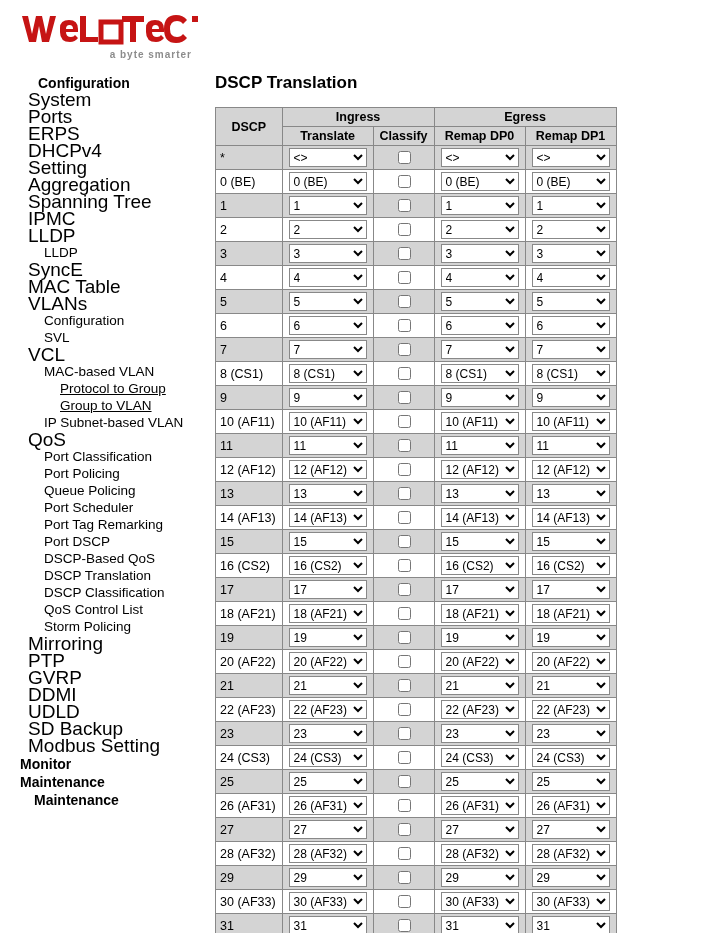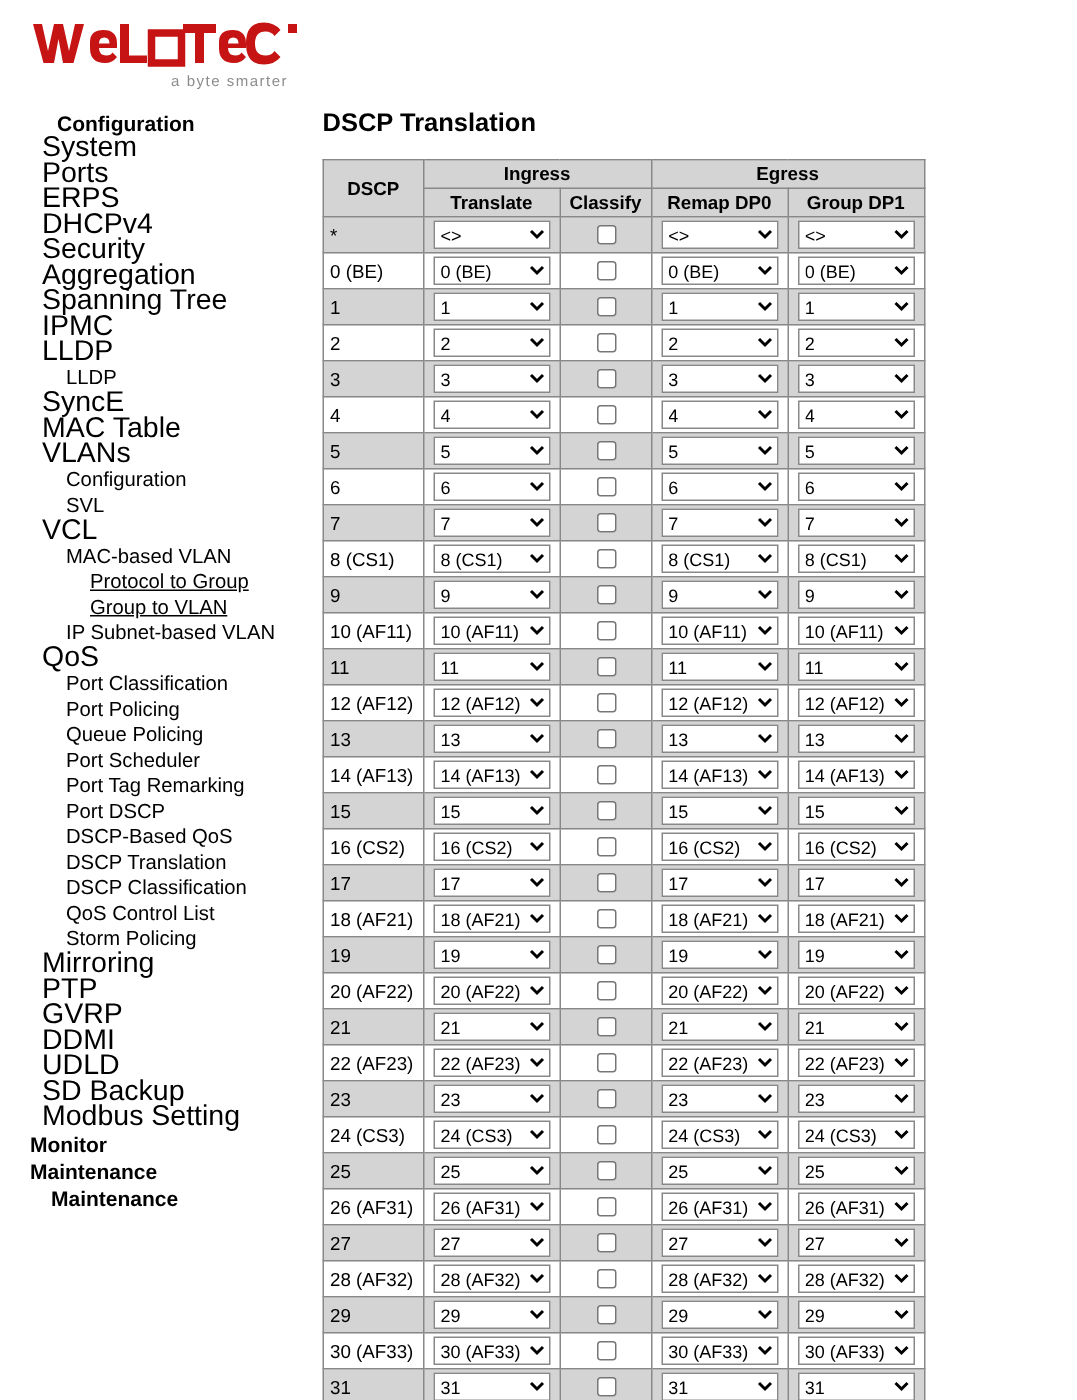--- a/index.html
+++ b/index.html
@@ -18,20 +18,21 @@
   
   .logo-wrap {
     padding: 14px 0 4px 22px;
   }
   .tagline {
     font-size: 10px;
     color: #8c8c8c;
     text-align: right;
     padding-right: 8px;
     letter-spacing: 1px;
+    font-weight: bold;
   }
 
   
   .cols {
     display: flex;
   }
   .sidebar {
     width: 197px;
     padding: 8px 0 0 10px;
     box-sizing: border-box;
@@ -130,21 +131,21 @@
 </div>
 
 <div class="cols">
 
   <nav class="sidebar">
     <div class="nav-top">Configuration</div>
     <div class="nav-lvl1">System</div>
     <div class="nav-lvl1">Ports</div>
     <div class="nav-lvl1">ERPS</div>
     <div class="nav-lvl1">DHCPv4</div>
-    <div class="nav-lvl1">Security</div>
+    <div class="nav-lvl1">Setting</div>
     <div class="nav-lvl1">Aggregation</div>
     <div class="nav-lvl1">Spanning Tree</div>
     <div class="nav-lvl1">IPMC</div>
     <div class="nav-lvl1">LLDP</div>
     <div class="nav-lvl2">LLDP</div>
     <div class="nav-lvl1">SyncE</div>
     <div class="nav-lvl1">MAC Table</div>
     <div class="nav-lvl1">VLANs</div>
     <div class="nav-lvl2">Configuration</div>
     <div class="nav-lvl2">SVL</div>
@@ -184,21 +185,21 @@
       <thead>
         <tr>
           <th rowspan="2">DSCP</th>
           <th colspan="2">Ingress</th>
           <th colspan="2">Egress</th>
         </tr>
         <tr>
           <th>Translate</th>
           <th>Classify</th>
           <th>Remap DP0</th>
-          <th>Group DP1</th>
+          <th>Remap DP1</th>
         </tr>
       </thead>
       <tbody id="dscp-body">
       <tr class="alt">
               <td class="dscp-cell">*</td>
               <td><select class="sel"><option>&lt;&gt;</option></select></td>
               <td><input type="checkbox" class="cb" style=""></td>
               <td><select class="sel"><option>&lt;&gt;</option></select></td>
               <td><select class="sel"><option>&lt;&gt;</option></select></td>
             </tr>

